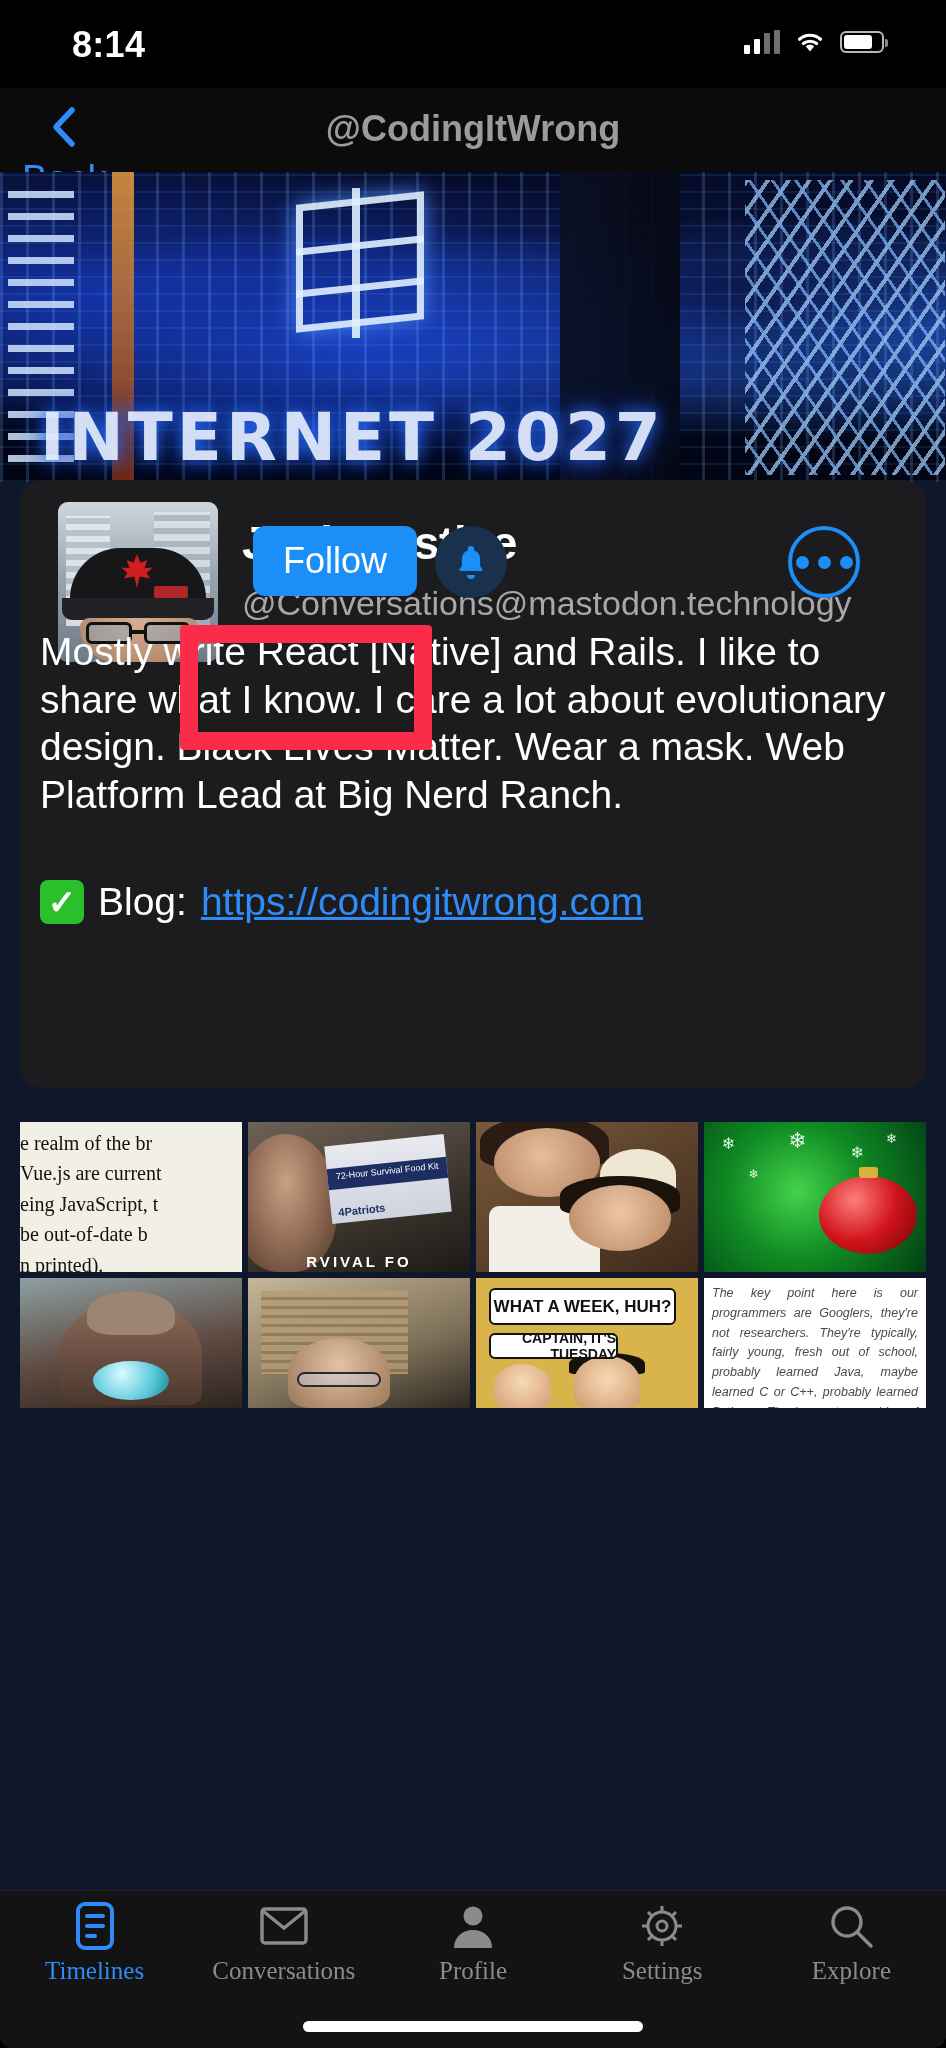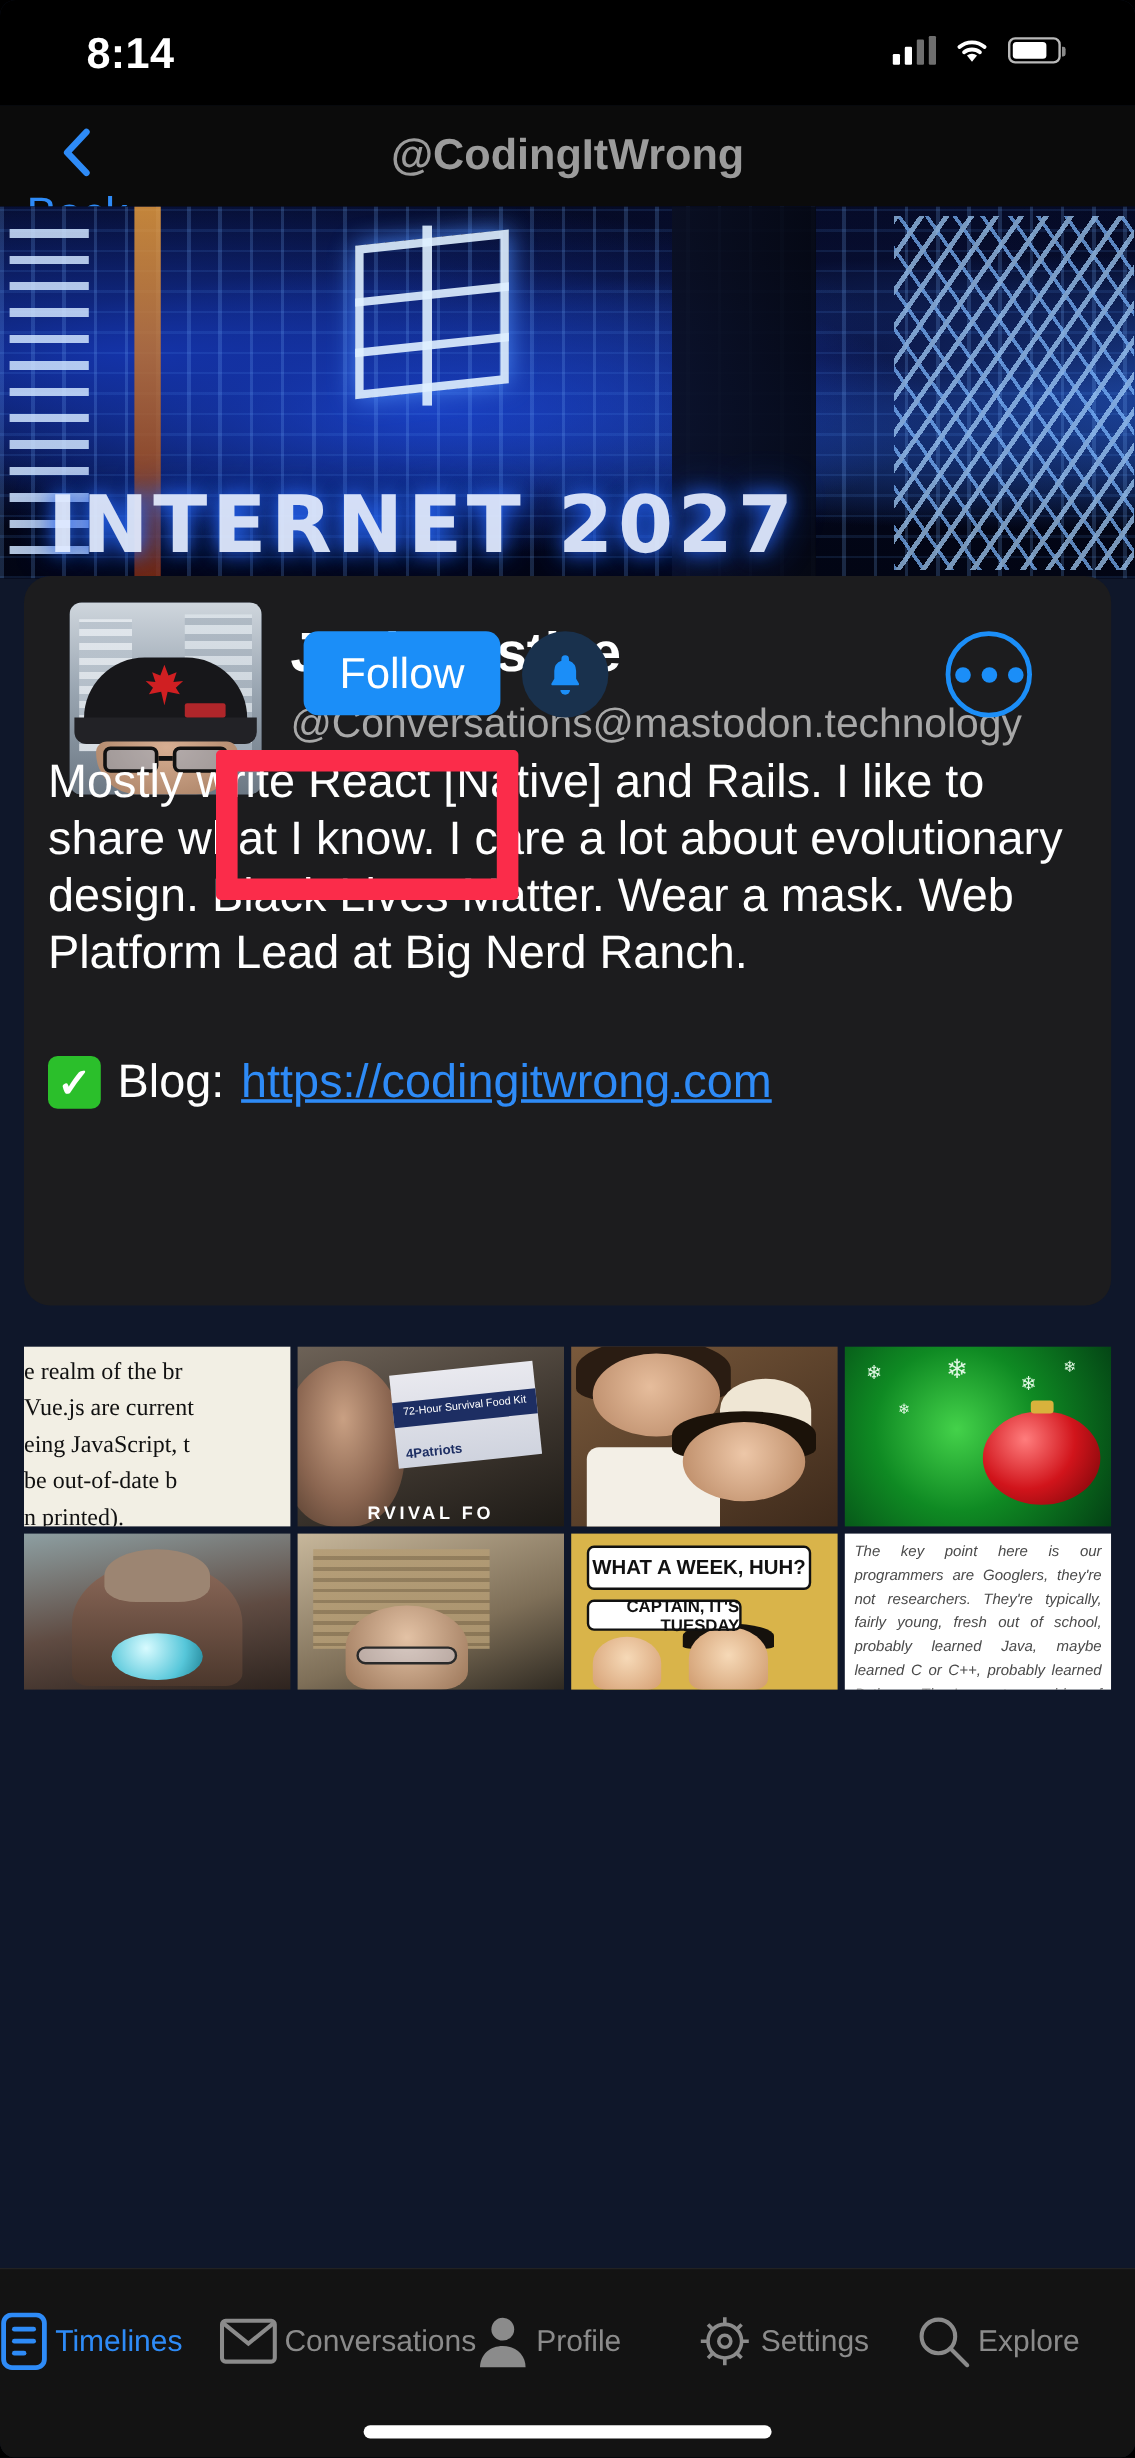--- a/index.html
+++ b/index.html
@@ -247,22 +247,22 @@
     text-align:justify; padding:6px 8px; font-family:"Liberation Sans", sans-serif;
   }
 
   
   #tabbar{
     position:absolute; left:0; bottom:0; width:946px; height:158px;
     background:#131313; border-top:1px solid #222;
   }
   #tabs{ display:flex; height:110px; }
   .tab{
-    flex:1; display:flex; flex-direction:row; align-items:center;
-    justify-content:flex-start; padding-top:10px; gap:6px; cursor:pointer;
+    flex:1; display:flex; flex-direction:column; align-items:center;
+    justify-content:flex-start; padding-top:10px; gap:6px; cursor:pointer;font-family:Liberation Serif, serif;
   }
   .tab .ti{ height:50px; display:flex; align-items:center; justify-content:center; }
   .tab .tl{ font-size:25px; color:#8b8b8b; }
   .tab.active .tl{ color:#2e8bf7; }
   #home-indicator{
     position:absolute; left:50%; transform:translateX(-50%); bottom:16px;
     width:340px; height:11px; background:#fff; border-radius:6px;
   }
 </style>
 </head>

